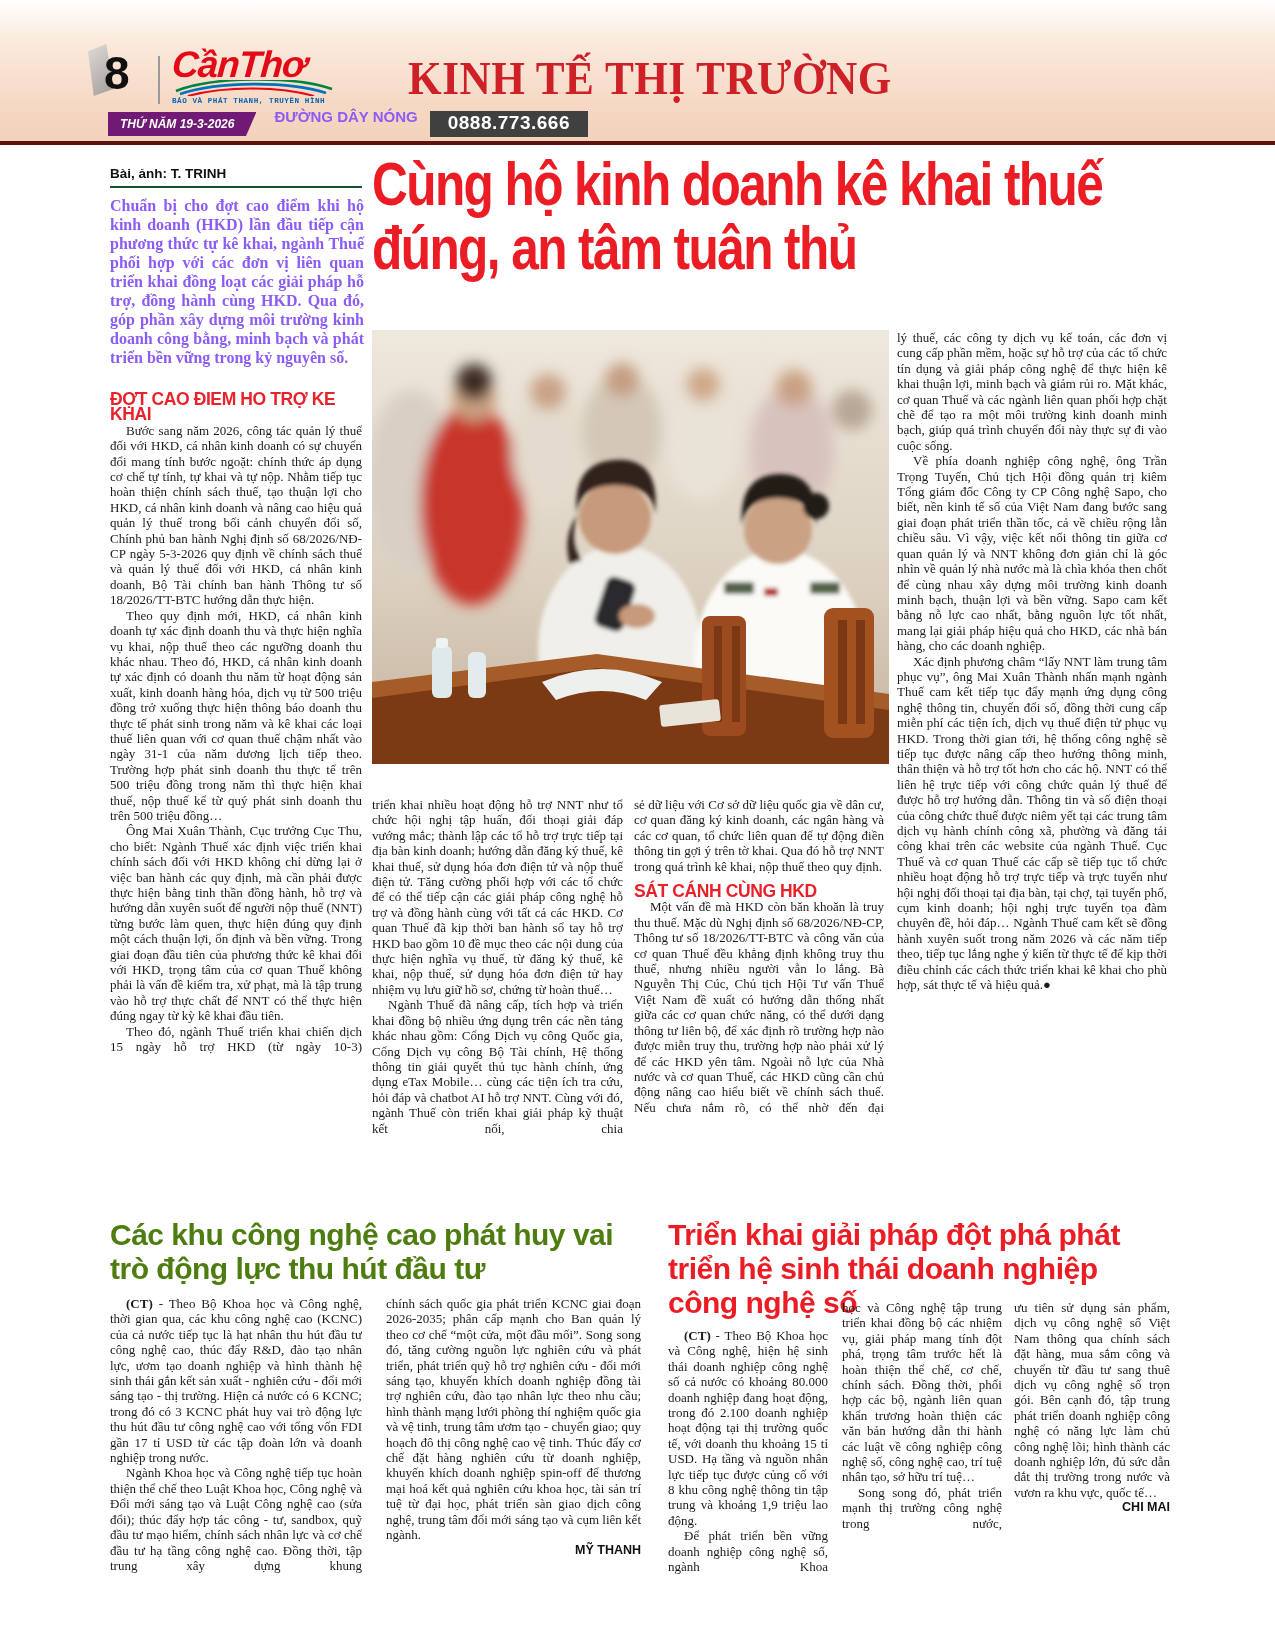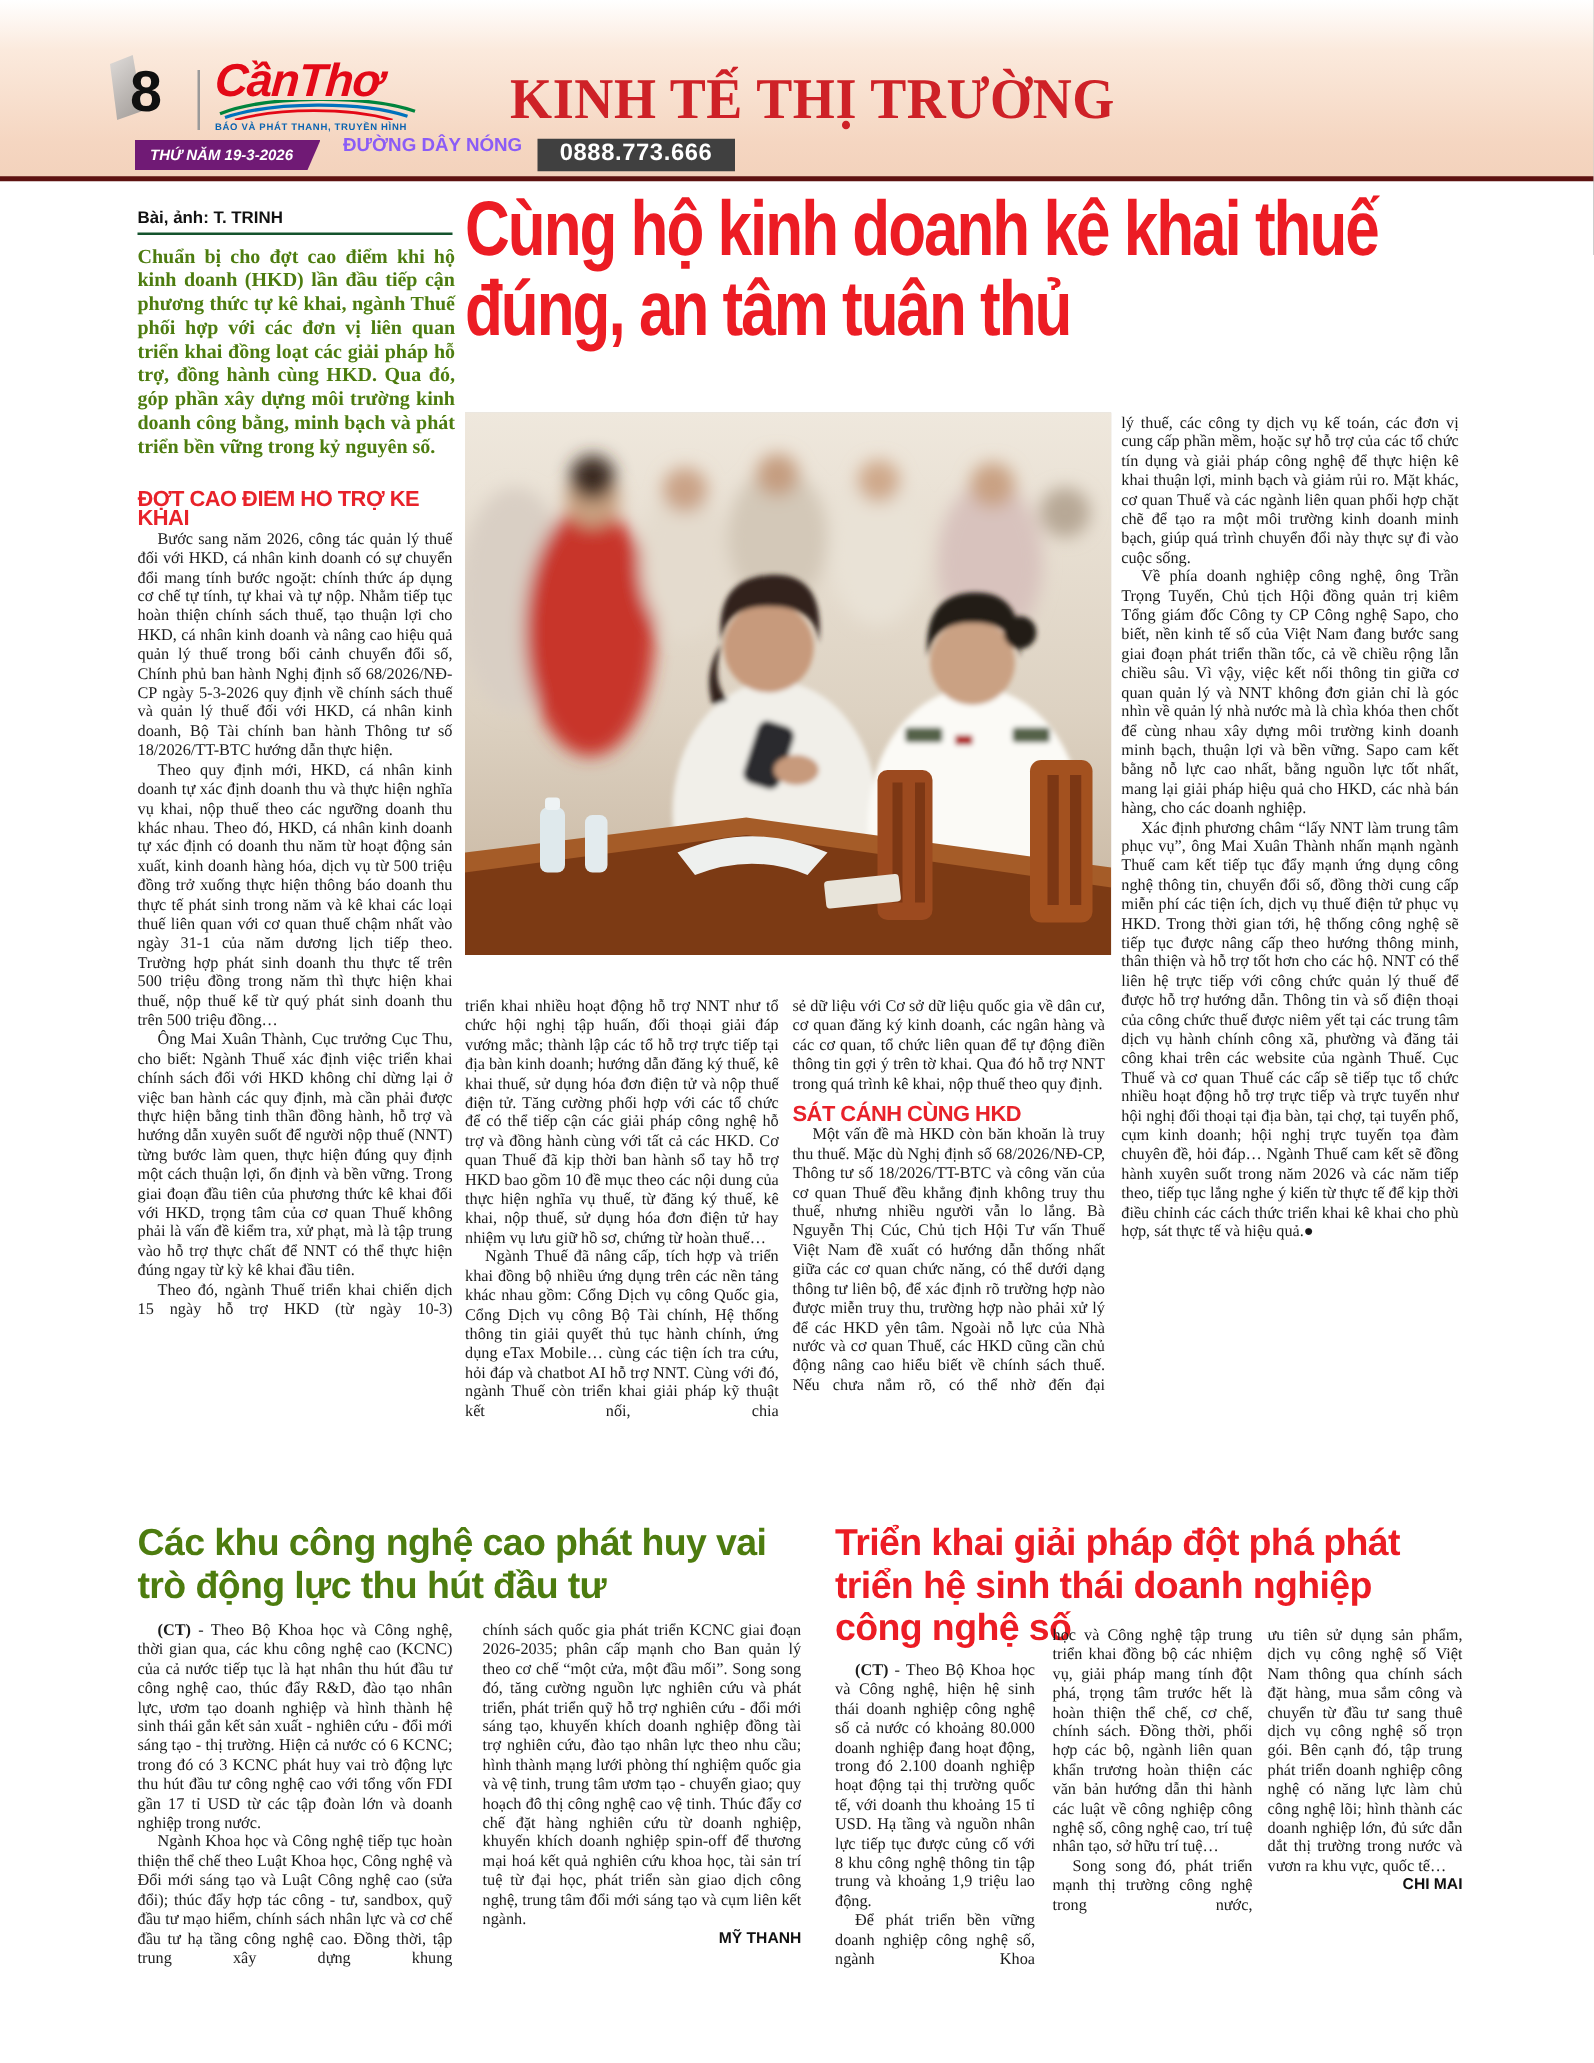--- a/index.html
+++ b/index.html
@@ -13,39 +13,39 @@
   .corner-graphic{position:absolute;left:88px;top:44px;width:26px;height:52px;
                   background:linear-gradient(135deg,#d9d9d9 0%,#aaaaaa 60%,#8d8d8d 100%);
                   clip-path:polygon(0 14%,70% 0,100% 86%,22% 100%);opacity:.8;}
   .page-num{position:absolute;left:104px;top:46px;font-size:46px;font-weight:800;color:#101010;
             font-family:"Liberation Sans","DejaVu Sans",sans-serif;}
   .vert-div{position:absolute;left:158px;top:56px;width:2px;height:48px;background:#9a9a9a;}
   .logo{position:absolute;left:172px;top:46px;width:210px;}
   .logo-title{font-family:"Liberation Sans","DejaVu Sans",sans-serif;font-weight:800;font-style:italic;
               font-size:37px;line-height:38px;color:#e30917;letter-spacing:-1px;transform:skewX(-4deg);}
   .logo-swoosh{display:block;margin:-4px 0 1px 2px;}
-  .logo-tagline{font-family:Liberation Sans, sans-serif;font-size:7.6px;font-weight:700;
+  .logo-tagline{font-family:Liberation Mono, monospace;font-size:7.6px;font-weight:700;
                 color:#0a63b0;letter-spacing:.55px;white-space:nowrap;}
   .section-title{position:absolute;left:380px;top:52px;width:540px;text-align:center;
                  font-weight:700;font-size:46px;letter-spacing:.5px;color:#ce2127;
                  font-family:"Liberation Serif","DejaVu Serif",serif;transform:scaleX(.94);transform-origin:center;}
   .hotline-bar{position:absolute;left:108px;top:110px;width:1060px;height:28px;display:flex;align-items:center;}
   .date-box{background:#701a75;color:#fff;font-style:italic;font-weight:600;font-size:12px;
             padding:5px 22px 5px 12px;clip-path:polygon(0 0,100% 0,93% 100%,0 100%);white-space:nowrap;}
   .hotline-label{font-weight:800;font-size:15px;color:#8b5cf6;margin:0 12px 16px 18px;white-space:nowrap;}
   .phone-box{background:#404040;color:#ffffff;font-weight:800;font-size:19px;letter-spacing:.5px;
              padding:1px 18px 3px 18px;white-space:nowrap;}
   .hotline-note{font-weight:700;font-size:13.6px;color:#1d2742;margin-left:14px;white-space:nowrap;}
   .maroon-rule{position:absolute;left:0;top:141px;width:1275px;height:4px;background:#5e1210;}
 
   
   .byline{position:absolute;left:110px;top:166px;width:252px;font-weight:800;font-size:13.5px;color:#111;
           border-bottom:2px solid #14532d;padding-bottom:5px;}
   .lead{position:absolute;left:110px;top:196px;width:254px;font-weight:700;font-size:16px;line-height:19px;
-        text-align:justify;color:#4d7c0f;}
+        text-align:justify;color:#8b5cf6;}
   .headline{position:absolute;left:372px;top:152px;width:800px;height:160px;overflow:visible;color:#ec1c24;}
   .headline-inner{width:1000px;transform:scaleX(.8);transform-origin:0 0;
                   font-family:"Liberation Sans","DejaVu Sans",sans-serif;font-weight:800;
                   font-size:62px;line-height:64px;letter-spacing:-2px;}
   .photo{position:absolute;left:372px;top:330px;width:517px;height:434px;overflow:hidden;background:#d8cfc2;}
   .caption{position:absolute;left:372px;top:771px;width:517px;font-weight:700;font-size:13px;color:#141414;
            font-family:"Liberation Sans","DejaVu Sans",sans-serif;}
 
   .bodycol{position:absolute;overflow:hidden;font-size:13px;line-height:15.4px;text-align:justify;}
   .bodycol p{margin:0;text-indent:16px;}

